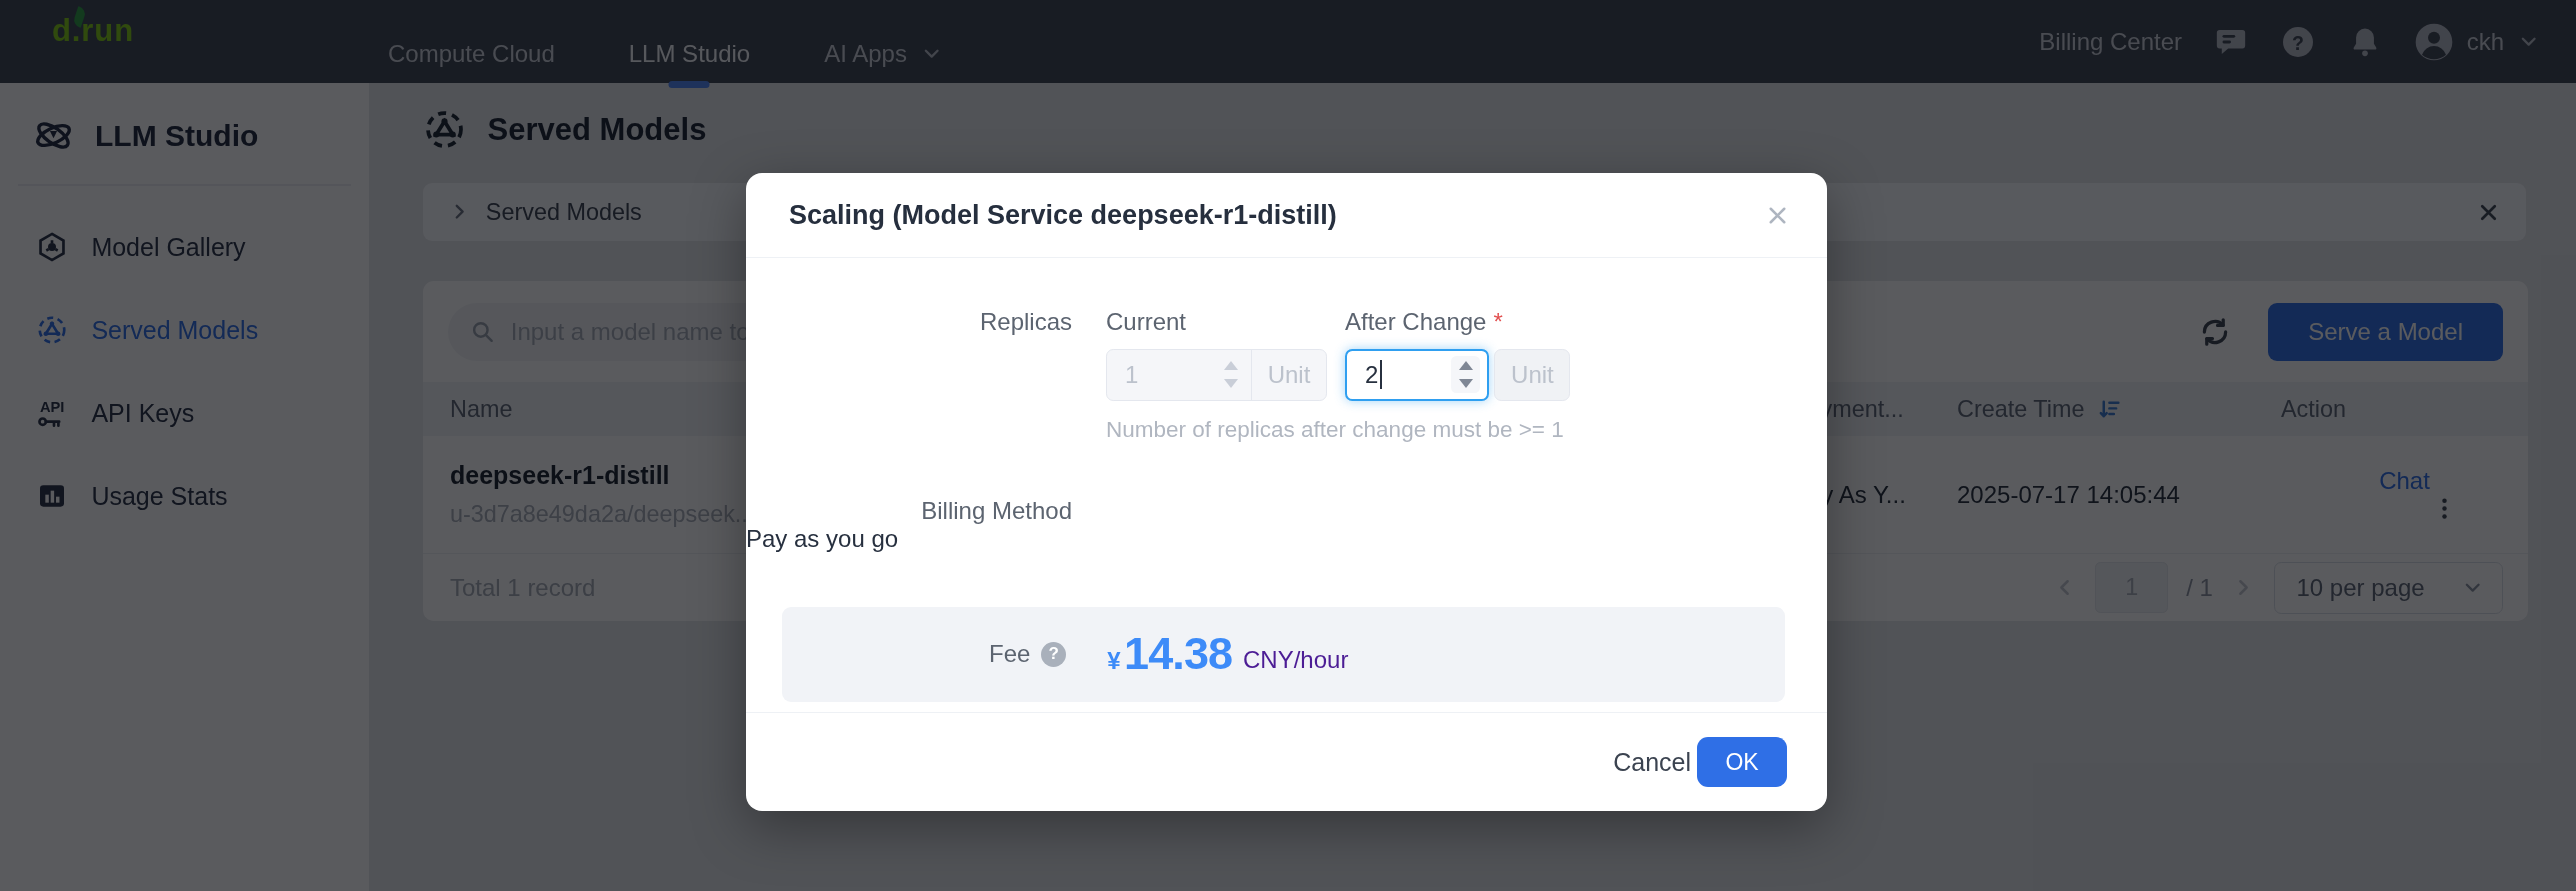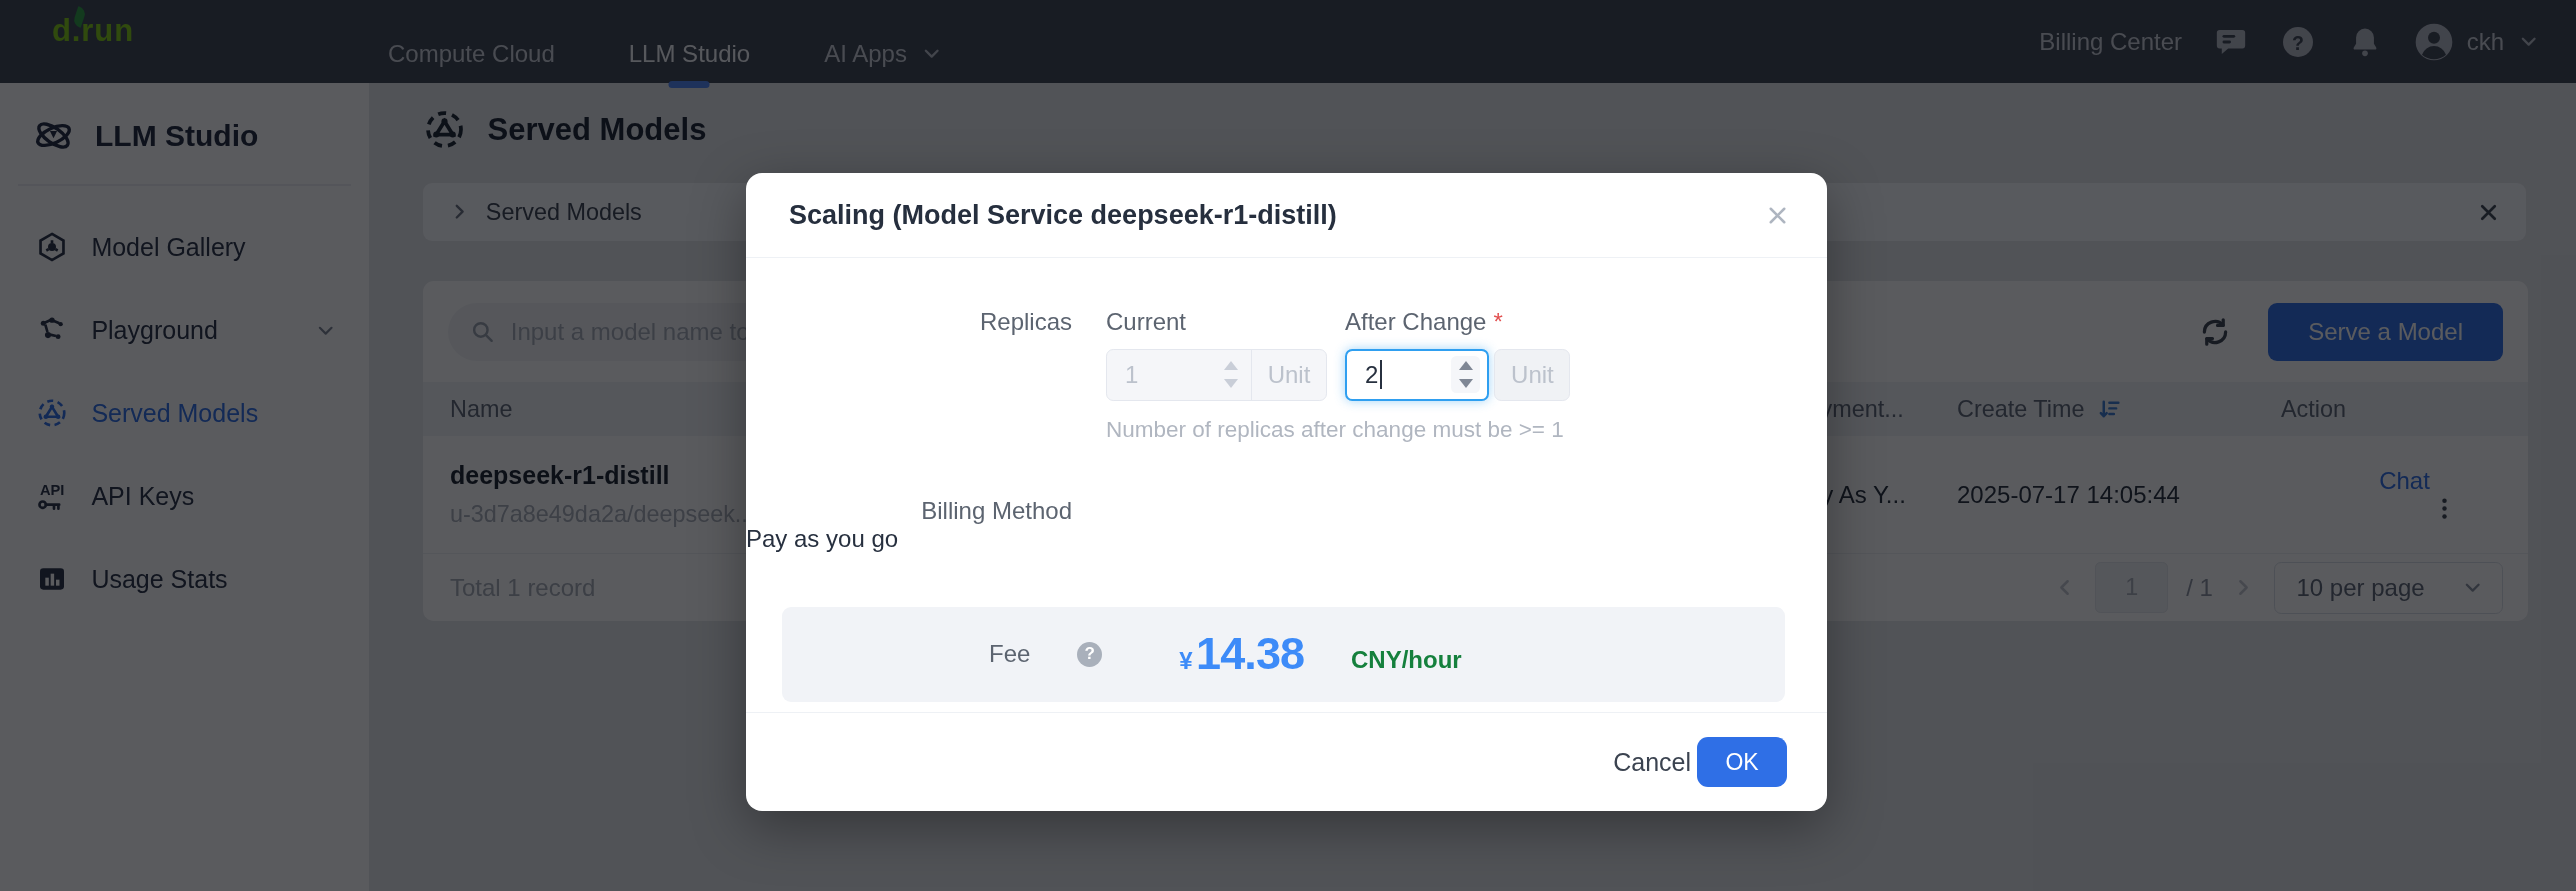--- a/index.html
+++ b/index.html
@@ -90,27 +90,27 @@
   .ac-val{padding-left:18px;font-size:24px;color:#27303f;display:flex;align-items:center;}
   .caret{display:inline-block;width:1.8px;height:29px;background:#27303f;margin-left:1.8px;animation:blink 1s steps(1) infinite;}
   @keyframes blink{50%{opacity:0;}}
   .ac-spin{margin-left:auto;margin-right:7.2px;background:#f5f6f9;border-radius:5.4px;padding:5.4px 7.2px;display:flex;flex-direction:column;gap:9px;}
   .ac-spin .tri-up{border-bottom-color:#7f8795;}
   .ac-spin .tri-down{border-top-color:#7f8795;}
   .ac-unit{margin-left:5.4px;width:76px;height:52px;background:#f0f2f5;border:1.8px solid #e4e7ee;border-radius:7.2px;display:flex;align-items:center;justify-content:center;font-size:24px;color:#bcc2cc;box-sizing:border-box;}
   .helper{margin-top:16px;font-size:22.5px;color:#b0b6c0;}
   .billing-row{margin-top:54px;flex-direction:column;}
   .bill-val{font-size:24px;color:#27303f;}
-  .fee-panel{margin:54px 42px 0 36px;height:95px;background:#f1f3f7;border-radius:9px;display:flex;align-items:center;padding-left:207px;box-sizing:border-box;gap:36px;}
+  .fee-panel{margin:54px 42px 0 36px;height:95px;background:#f1f3f7;border-radius:9px;display:flex;align-items:center;padding-left:207px;box-sizing:border-box;}
   .fee-label{font-size:24px;color:#5c6470;}
   .fee-help{width:25px;height:25px;border-radius:50%;background:#a9b0bb;color:#fff;font-size:17px;font-weight:bold;display:flex;align-items:center;justify-content:center;margin-left:10.8px;cursor:pointer;}
   .fee-val-wrap{margin-left:41px;display:flex;align-items:baseline;color:#3d8bf8;}
   .fee-cur{font-size:24px;font-weight:bold;}
   .fee-num{font-size:45px;font-weight:bold;margin-left:3.6px;letter-spacing:-0.9px;}
-  .fee-unit{font-size:24px;font-weight:bold;color:#15803d;margin-left:10.8px;margin-top:12px;}
+  .fee-unit{font-size:24px;font-weight:normal;color:#4c1d95;margin-left:10.8px;margin-top:12px;}
   .m-foot{position:absolute;left:0;bottom:0;width:100%;height:99px;border-top:1.8px solid #eef1f5;display:flex;align-items:center;justify-content:flex-end;padding-right:40px;box-sizing:border-box;border-radius:0 0 16px 16px;}
   .cancel-btn{font-size:25px;color:#3b4350;background:none;border:none;cursor:pointer;font-family:"Liberation Sans",sans-serif;}
   .ok-btn{width:90px;height:50px;background:#2f6fe6;color:#fff;font-size:23px;border:none;border-radius:11px;cursor:pointer;font-family:"Liberation Sans",sans-serif;}
 
   svg{display:block;}
 </style>
 </head>
 <body>
 
 <div id="app">
@@ -178,34 +178,20 @@
     </div>
     <div class="sb-div"></div>
     <div class="sb-menu">
       <div class="sb-item">
         <svg width="32" height="32" viewBox="0 0 24 24" fill="none" stroke="currentColor" stroke-width="2">
             <path d="M12 2.2l8.6 5v9.6l-8.6 5-8.6-5V7.2z"></path>
             <circle cx="12" cy="12" r="3" fill="currentColor" stroke="none"></circle>
             <path d="M12 9v-2M9.5 13.6l-1.8 1M14.5 13.6l1.8 1"></path>
           </svg>
         <span>Model Gallery</span>
-      </div>
-      <div class="sb-item">
-        <svg width="32" height="32" viewBox="0 0 24 24" fill="none" stroke="currentColor" stroke-width="2">
-            <path d="M6.5 6.5L11 4.5M13 5l4.5 2M7 8l1.6 5.5M10.6 15.5l4.4 1"></path>
-            <circle cx="5.5" cy="7" r="1.9" fill="currentColor" stroke="none"></circle>
-            <circle cx="12" cy="4.6" r="2" fill="currentColor" stroke="none"></circle>
-            <circle cx="18.5" cy="7.6" r="1.6" fill="currentColor" stroke="none"></circle>
-            <circle cx="9" cy="15.8" r="2.3" fill="currentColor" stroke="none"></circle>
-            <circle cx="16.6" cy="17" r="1.8" fill="currentColor" stroke="none"></circle>
-          </svg>
-        <span>Playground</span>
-        <svg class="chev-end" width="23.4" height="23.4" viewBox="0 0 24 24" fill="none" stroke="currentColor" stroke-width="2.2" stroke-linecap="round" stroke-linejoin="round">
-            <polyline points="6 9 12 15 18 9"></polyline>
-          </svg>
       </div>
       <div class="sb-item active">
         <svg width="32" height="32" viewBox="0 0 24 24" fill="none" stroke="currentColor" stroke-width="2">
             <circle cx="12" cy="12" r="9.2" stroke-dasharray="4.5 3.4"></circle>
             <path d="M12 7.4l4.6 7.4H7.4z"></path>
             <circle cx="12" cy="7.4" r="1.7" fill="currentColor" stroke="none"></circle>
             <circle cx="7.4" cy="14.8" r="1.7" fill="currentColor" stroke="none"></circle>
             <circle cx="16.6" cy="14.8" r="1.7" fill="currentColor" stroke="none"></circle>
           </svg>
         <span>Served Models</span>

